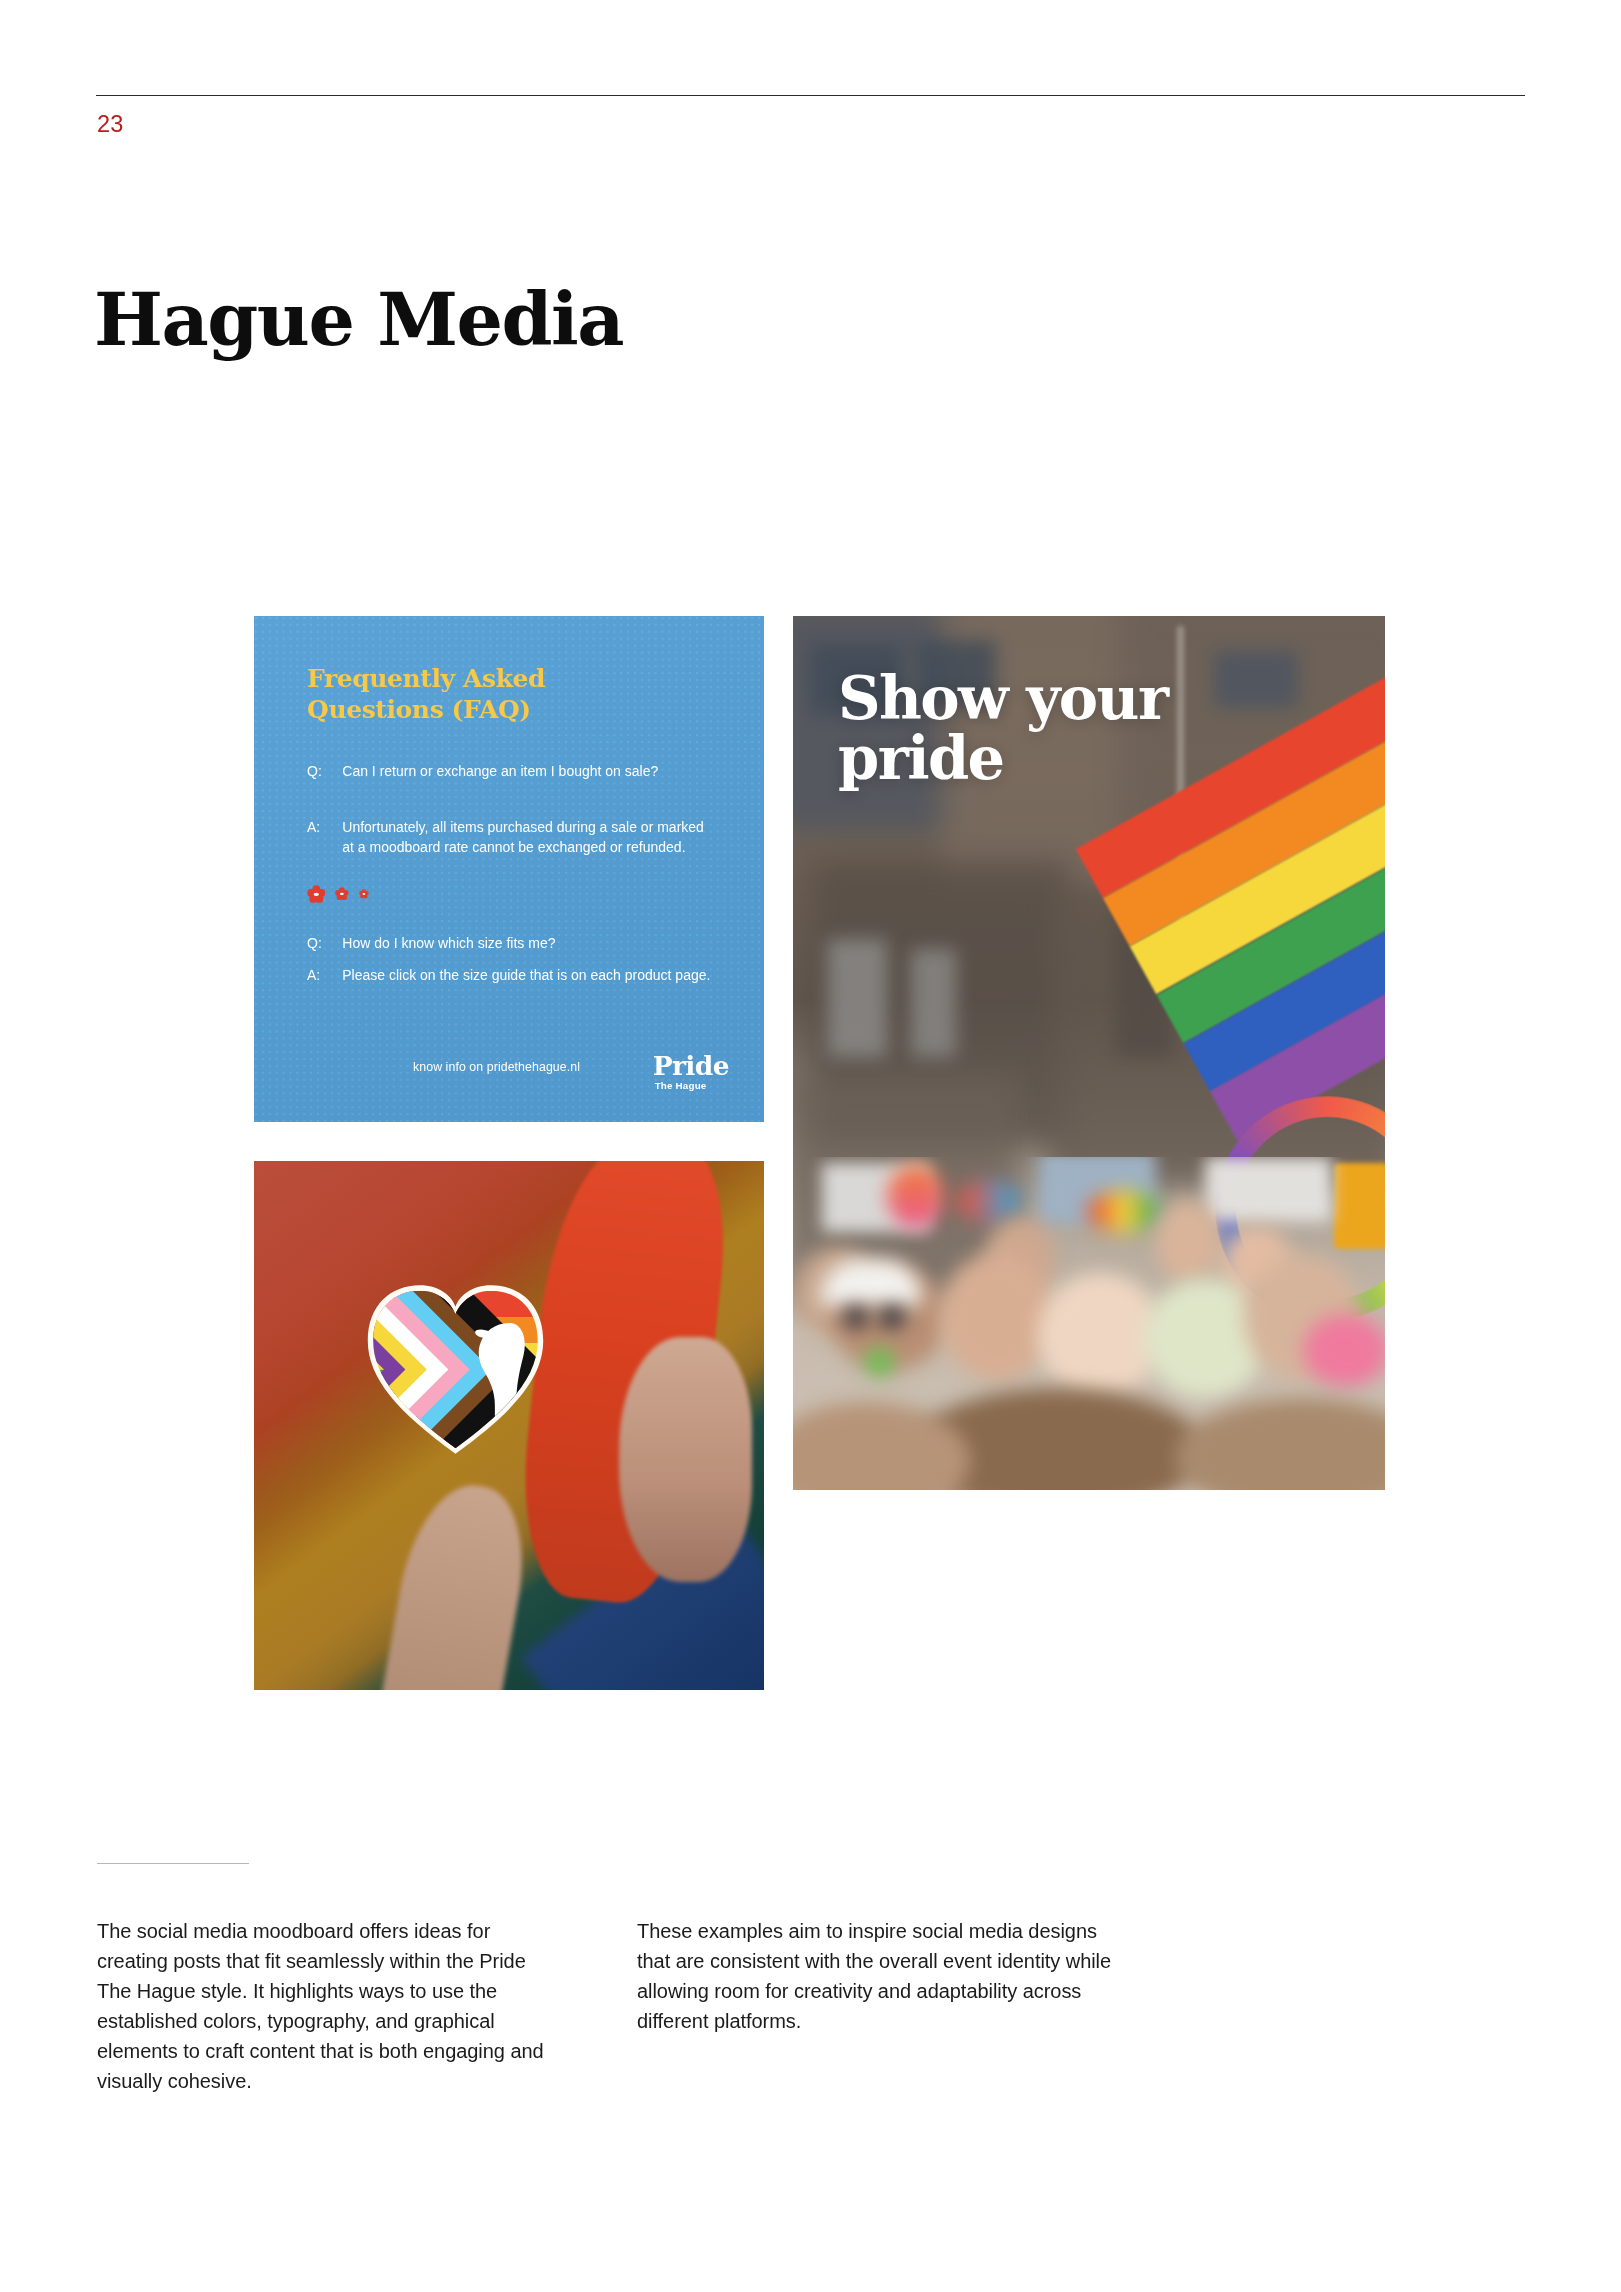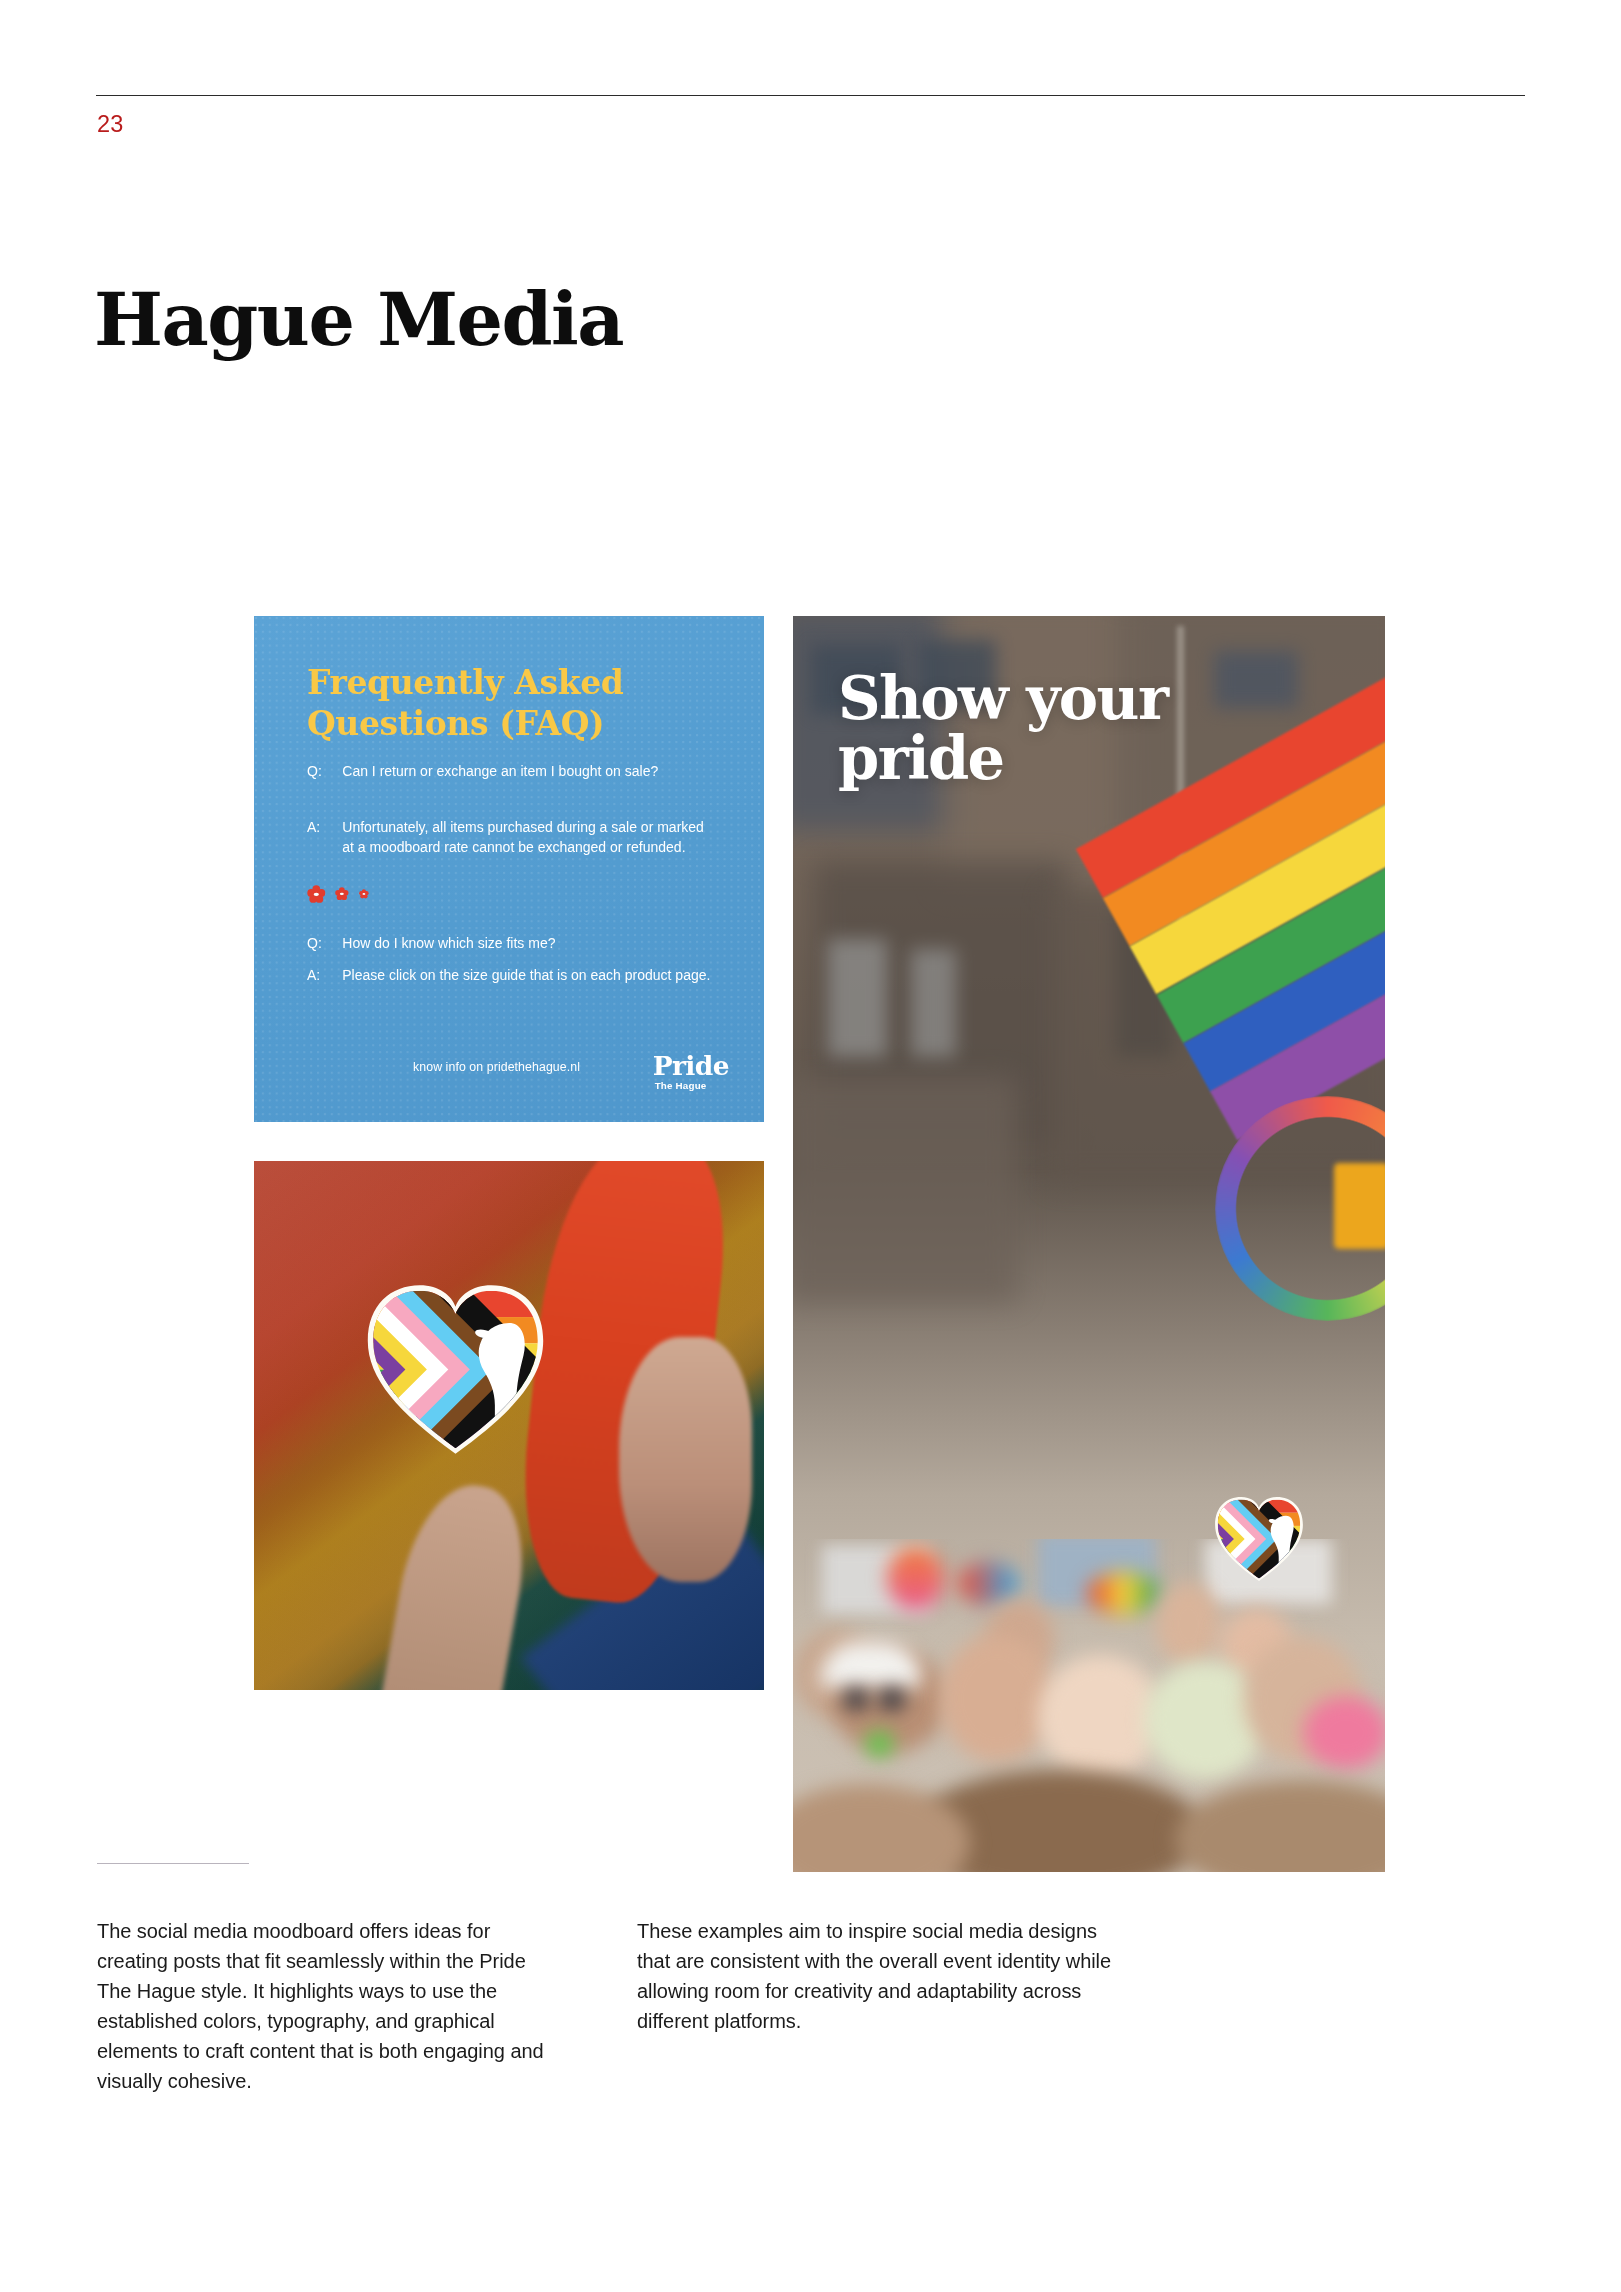--- a/index.html
+++ b/index.html
@@ -84,21 +84,21 @@
       linear-gradient(160deg, #5ba3d6 0%, #539cd0 55%, #4f97cc 100%);
   }
 
   .faq-heading {
     position: absolute;
     left: 53px;
     top: 47px;
     width: 392px;
     font-family: "DejaVu Serif", serif;
     font-weight: 700;
-    font-size: 33px;
+    font-size: 25px;
     line-height: 1.24;
     color: #f9c846;
     letter-spacing: -0.4px;
   }
   .faq-heading span { display: block; }
 
   .qa-block {
     position: absolute;
     left: 53px;
     width: 412px;
@@ -163,21 +163,21 @@
     margin-top: 2px;
     margin-left: 2px;
     font-weight: 700;
   }
 
   
   .pride-photo {
     left: 539px;
     top: 0;
     width: 592px;
-    height: 1256px;
+    height: 874px;
     background:
       linear-gradient(180deg,
         #6f6257 0%,
         #75675b 16%,
         #6a5d52 30%,
         #5f554c 44%,
         #8d8277 58%,
         #b4a99c 70%,
         #c7bcae 82%,
         #cdc2b5 100%);

